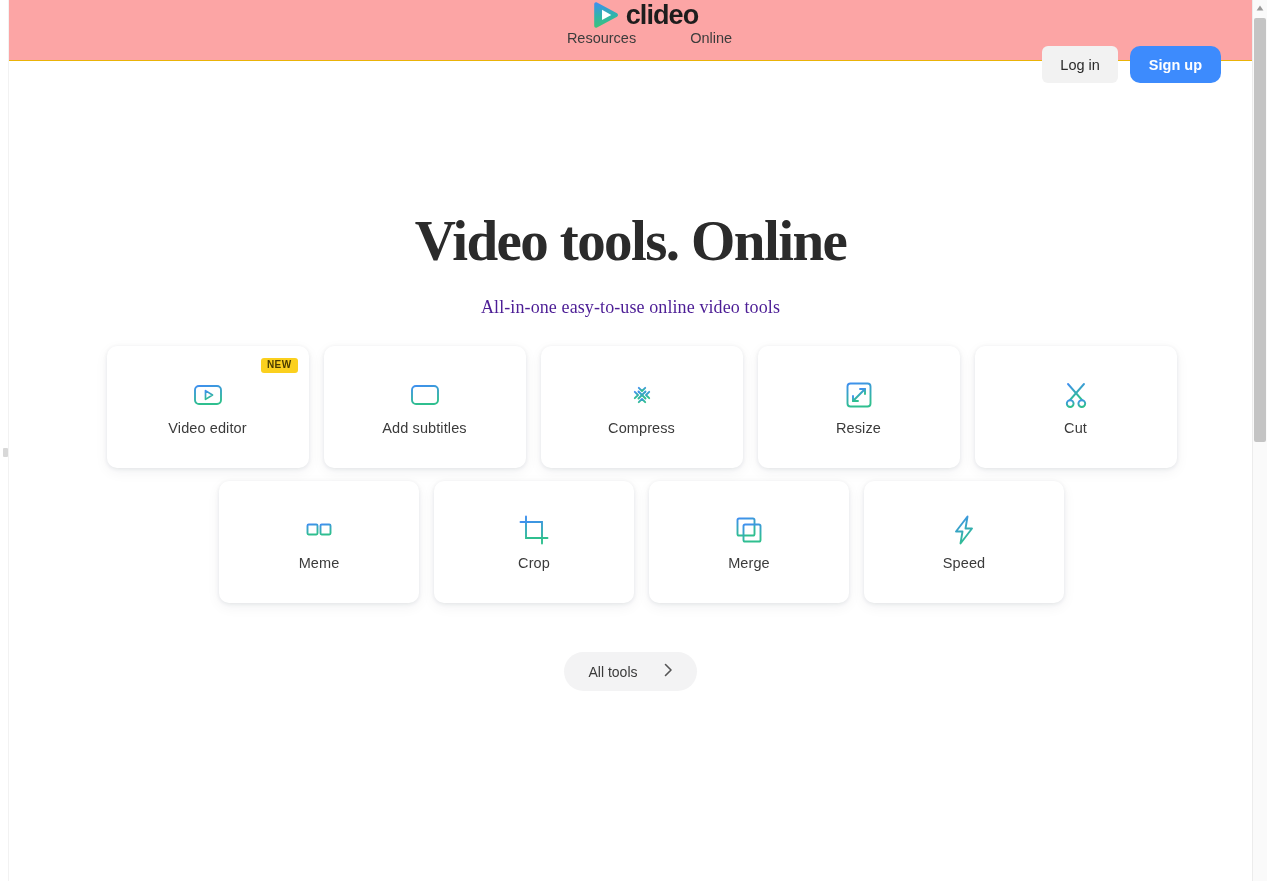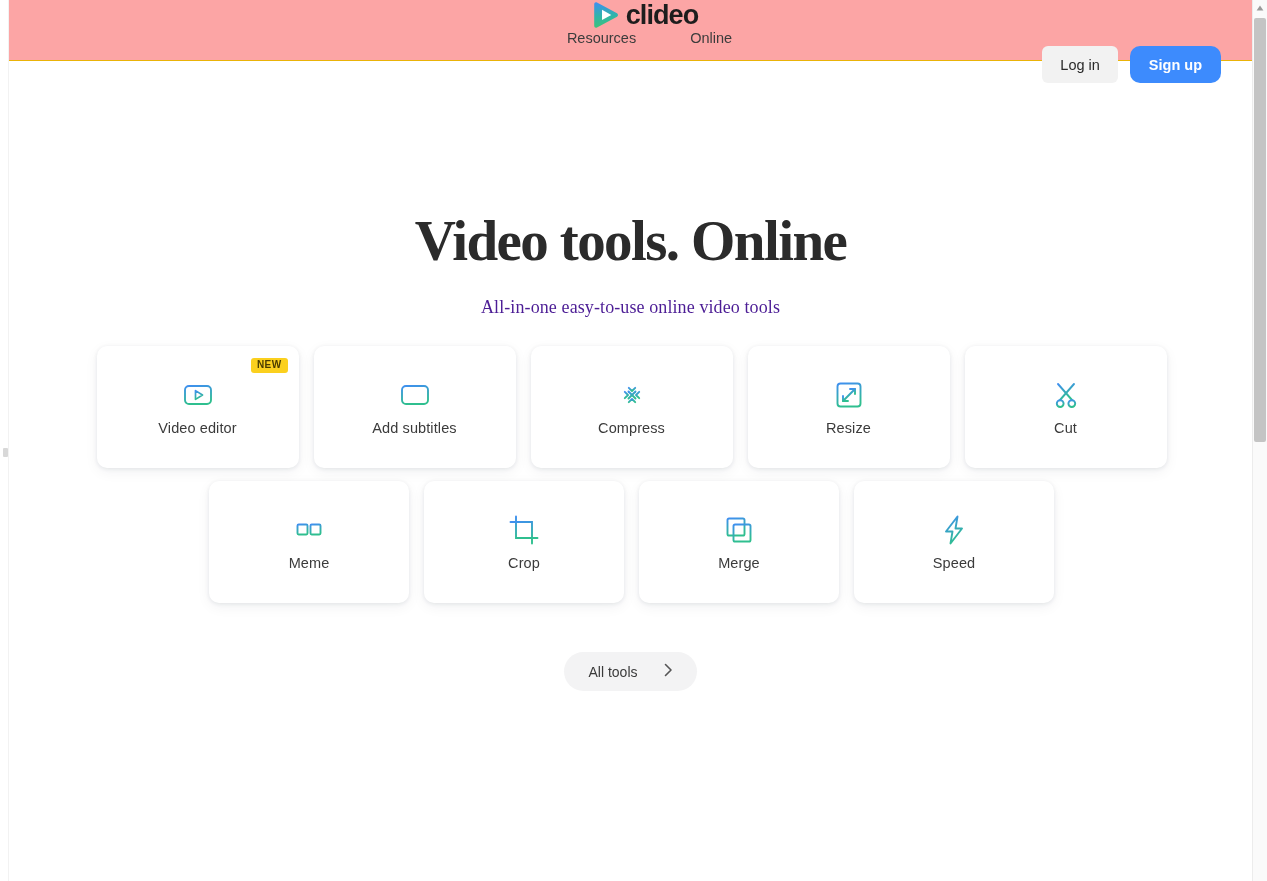--- a/index.html
+++ b/index.html
@@ -137,21 +137,21 @@
     margin-top: 24px;
     text-align: center;
     font-size: 18px;
     color: #4c1d95;
     letter-spacing: 0.1px;
   }
 
   
   .tools {
     position: absolute;
-    left: 10px;
+    left: 20px;
     top: 346px;
     width: 1243px;
   }
   .tool-row {
     display: flex;
     justify-content: center;
     gap: 15px;
   }
   .tool-row.row-2 { margin-top: 13px; }
 

